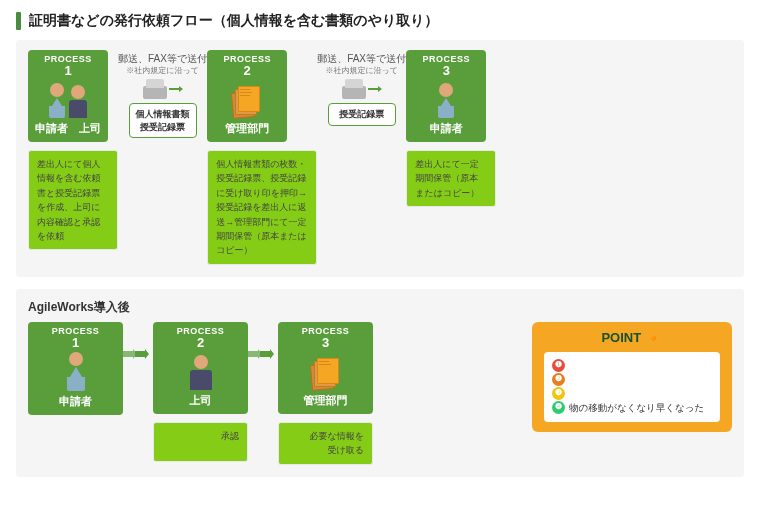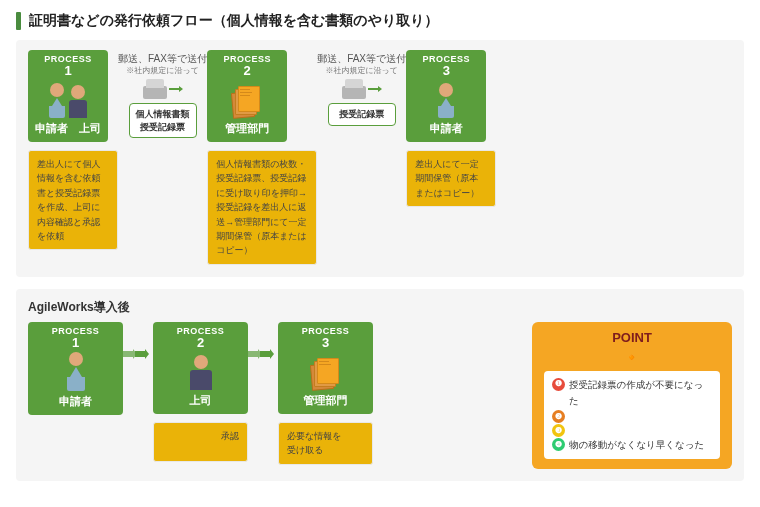--- a/index.html
+++ b/index.html
@@ -124,50 +124,49 @@
       text-align: center;
       font-size: 9px;
       font-weight: bold;
       color: #333;
       min-width: 68px;
       flex-shrink: 0;
       line-height: 1.4;
     }
     
     .desc-box {
-      background: #eab308;
+      background: #84cc16;
       border-radius: 3px;
       padding: 6px 8px;
       margin-top: 8px;
       font-size: 9px;
       color: #444;
       line-height: 1.6;
       min-height: 40px;
       border: 1px solid #e8e8e8;
     }
     
     .point-box {
       background: #f5a623;
       border-radius: 6px;
       padding: 8px 12px 10px;
       min-width: 200px;
       width: 200px;
       flex-shrink: 0;
     }
     .point-title {
-      color: #7f1d1d;
+      color: #14532d;
       font-size: 13px;
       font-weight: bold;
       text-align: center;
       margin-bottom: 6px;
       display: flex;
       align-items: center;
       justify-content: center;
       gap: 4px;
-      flex-direction: column;
     }
     .point-list {
       list-style: none;
       background: #fff;
       border-radius: 4px;
       padding: 6px 8px;
     }
     .point-list li {
       font-size: 9.5px;
       color: #333;
@@ -381,36 +380,35 @@
             <div style="position:relative;width:30px;height:32px;">
               <div style="position:absolute;top:6px;left:0;width:22px;height:26px;background:#d4893a;border:1px solid #b8701a;border-radius:1px;transform:rotate(-5deg);"></div>
               <div style="position:absolute;top:3px;left:3px;width:22px;height:26px;background:#e09a45;border:1px solid #c47d1e;border-radius:1px;"></div>
               <div style="position:absolute;top:0;left:6px;width:22px;height:26px;background:#f5a623;border:1px solid #d4891a;border-radius:1px;"></div>
               <div style="position:absolute;top:3px;left:8px;width:10px;height:1px;background:#d4891a;"></div>
               <div style="position:absolute;top:6px;left:8px;width:12px;height:1px;background:#d4891a;"></div>
             </div>
           </div>
           <div class="process-name">管理部門</div>
         </div>
-        <div class="desc-box" style="width:95px;text-align:left;">
+        <div class="desc-box" style="width:95px;text-align:right;">
           必要な情報を<br>受け取る
         </div>
       </div>
 
       <div style="flex:1;"></div>
 
       <div class="point-box">
         <div class="point-title">
           <span>POINT</span>
           <span style="font-size:14px;">🔸</span>
         </div>
         <ul class="point-list">
           <li>
             <span class="point-num num-1">❶</span>
-            <span>授受記録票の作成が不要になった</span>
           </li>
           <li>
             <span class="point-num num-2">❷</span>
           </li>
           <li>
             <span class="point-num num-3">❸</span>
           </li>
           <li>
             <span class="point-num num-4">❹</span>
             <span>物の移動がなくなり早くなった</span>

